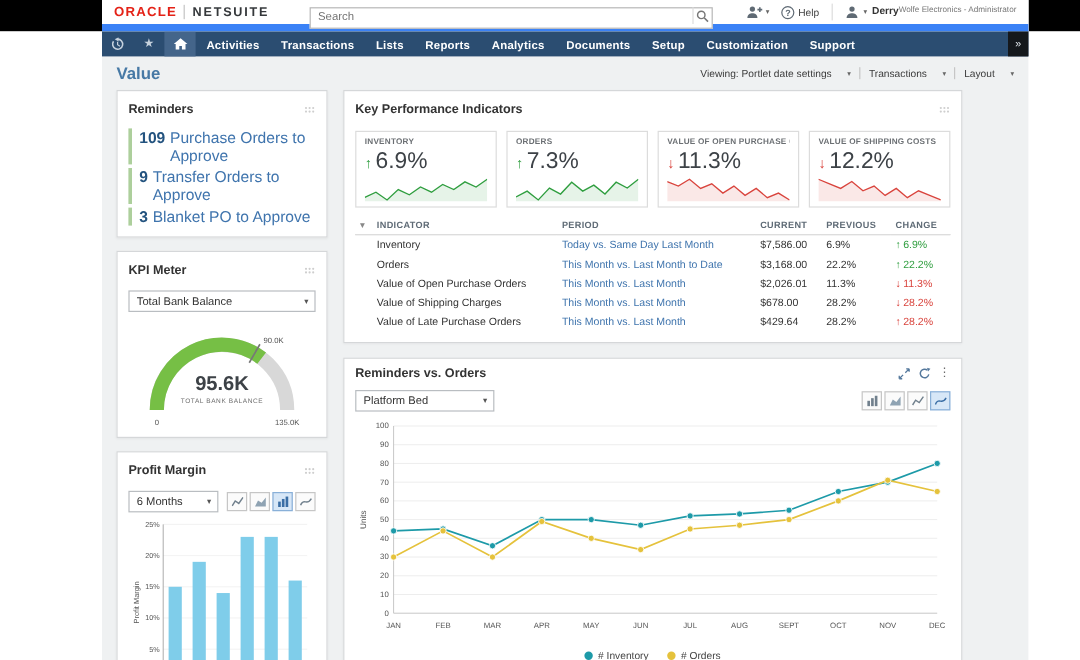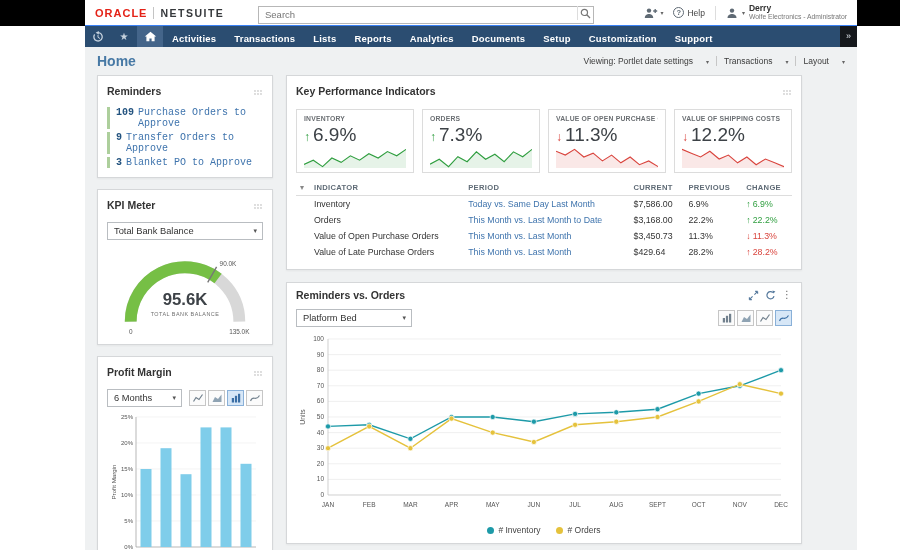--- a/index.html
+++ b/index.html
@@ -4,36 +4,36 @@
 <style>
   * { margin:0; padding:0; box-sizing:border-box; }
   html,body { width:900px; height:550px; background:#fff; font-family:"Liberation Sans","DejaVu Sans",sans-serif; overflow:hidden; }
   .screen { position:relative; width:900px; height:550px; background:#fff; }
   .edge-black { position:absolute; top:0; height:26px; background:#000; }
   .edge-black.left { left:0; width:85px; }
   .edge-black.right { right:0; width:43px; }
   .app { position:absolute; left:85px; top:0; width:772px; height:550px; background:#eff1f2; display:flex; flex-direction:column; }
 
   
-  .topbar { position:relative; height:26px; background:#fff; display:flex; align-items:center; padding:0 10px; flex:0 0 auto; border-bottom:1px solid #3b82f6; }
+  .topbar { position:relative; height:26px; background:#fff; display:flex; align-items:center; padding:0 10px; flex:0 0 auto; border-bottom:6px solid #3b82f6; }
   .brand { display:flex; align-items:center; gap:6px; cursor:pointer; }
   .brand .oracle { color:#e42217; font-weight:bold; font-size:11px; letter-spacing:1px; }
   .brand .brand-divider { width:1px; height:12px; background:#c4c4c4; display:inline-block; }
   .brand .netsuite { color:#35383b; font-weight:bold; font-size:10.5px; letter-spacing:1.5px;text-align:right; }
   .search { position:absolute; left:173px; top:4px; width:336px; height:18px; }
   .search input { width:100%; height:18px; border:1px solid #b7b7b7; font-size:9.5px; padding:0 20px 0 6px; color:#333; background:#fff; outline:none; }
   .search .search-btn { position:absolute; right:2px; top:2px; width:15px; height:14px; display:flex; align-items:center; justify-content:center; cursor:pointer; border-left:1px solid #ddd; }
   .top-right { margin-left:auto; display:flex; align-items:center; gap:10px; }
   .icon-btn { display:flex; align-items:center; gap:2px; cursor:pointer; }
   .mini-caret { font-size:6px; color:#666; }
   .help { display:flex; align-items:center; gap:3px; font-size:8.5px; color:#444; cursor:pointer; }
   .help .q { width:11px; height:11px; border:1px solid #5f6a74; border-radius:50%; font-size:7.5px; font-weight:bold; color:#5f6a74; display:flex; align-items:center; justify-content:center; }
   .topbar-sep { width:1px; height:14px; background:#ddd; }
   .user { display:flex; align-items:center; gap:4px; cursor:pointer; }
-  .user-text { display:flex; flex-direction:column; line-height:1.1; }
+  .user-text { display:flex; flex-direction:row; line-height:1.1; }
   .user-name { font-size:8.5px; font-weight:bold; color:#333; }
   .user-role { font-size:6.8px; color:#777; }
 
   
   .navbar { height:21px; background:#2b4d71; display:flex; align-items:stretch; flex:0 0 auto; }
   .nav-icon { width:26px; display:flex; align-items:center; justify-content:center; cursor:pointer; color:#c6d2de; font-size:10px; }
   .nav-icon.active { background:#44658a; }
   .nav-item { padding:2px 9px; font-size:9.5px; font-weight:bold; color:#fff; line-height:21px; cursor:pointer; letter-spacing:0.2px; }
   .nav-more { margin-left:auto; width:17px; background:#15181c; color:#e0e6ec; font-size:9px; text-align:center; line-height:21px; cursor:pointer; }
 
@@ -51,21 +51,21 @@
 
   .portlet { background:#fff; border:1px solid #d5d7d9; box-shadow:0 1px 2px rgba(0,0,0,.05); }
   .portlet-head { display:flex; align-items:center; padding:6px 9px 4px; }
   .portlet-head h2 { font-size:10.5px; font-weight:bold; color:#333; }
   .head-icons { margin-left:auto; display:flex; align-items:center; gap:6px; }
   .drag-dots { cursor:grab; opacity:.9; }
   .p-icon { cursor:pointer; display:flex; align-items:center; }
   .kebab { font-size:10px; color:#6a6a6a; line-height:1; cursor:pointer; }
 
   
-  .reminder-item { margin:3px 10px 3px 9px; padding-left:6px; border-left:3px solid #adcf9c; font-size:10px; display:flex; gap:4px; align-items:baseline; cursor:pointer;font-family:Liberation Mono, monospace; }
+  .reminder-item { margin:3px 10px 3px 9px; padding-left:6px; border-left:3px solid #adcf9c; font-size:13px; display:flex; gap:4px; align-items:baseline; cursor:pointer; }
   .rem-count { font-weight:bold; color:#23537f; }
   .rem-label { color:#3f74ad; }
 
   
   .ns-select { display:flex; justify-content:space-between; align-items:center; border:1px solid #b9bdc1; background:#fff; font-size:9.3px; color:#333; padding:3px 5px 3px 6px; cursor:pointer; }
   .ns-select .caret { font-size:7px; color:#555; margin-left:6px; }
   .select-row { padding:4px 9px 2px; }
   .controls-row { display:flex; align-items:center; padding:4px 9px 2px; }
 
   
@@ -176,21 +176,21 @@
           <span class="nav-item">Analytics</span>
           <span class="nav-item">Documents</span>
           <span class="nav-item">Setup</span>
           <span class="nav-item">Customization</span>
           <span class="nav-item">Support</span>
         </div>
       <span class="nav-more">»</span>
     </nav>
 
     <div class="page-head">
-      <h1>Home</h1>
+      <h1>Value</h1>
       <div class="page-controls">
         <span class="ctl">
             <span>Viewing: Portlet date settings</span>
             <span class="mini-caret">▾</span>
           </span>
         <span class="ctl-sep"></span>
         <span class="ctl">
             <span>Transactions</span>
             <span class="mini-caret">▾</span>
           </span>
@@ -453,23 +453,31 @@
                     <td>Orders</td>
                     <td class="link">This Month vs. Last Month to Date</td>
                     <td>$3,168.00</td>
                     <td>22.2%</td>
                     <td><span class="chg-arrow" style="color: rgb(47, 158, 63);">↑</span><span style="color: rgb(47, 158, 63);">22.2%</span></td>
                   </tr>
                   <tr>
                     <td></td>
                     <td>Value of Open Purchase Orders</td>
                     <td class="link">This Month vs. Last Month</td>
-                    <td>$3,450.73</td>
+                    <td>$2,026.01</td>
                     <td>11.3%</td>
                     <td><span class="chg-arrow" style="color: rgb(217, 68, 61);">↓</span><span style="color: rgb(217, 68, 61);">11.3%</span></td>
+                  </tr>
+                  <tr>
+                    <td></td>
+                    <td>Value of Shipping Charges</td>
+                    <td class="link">This Month vs. Last Month</td>
+                    <td>$678.00</td>
+                    <td>28.2%</td>
+                    <td><span class="chg-arrow" style="color: rgb(217, 68, 61);">↓</span><span style="color: rgb(217, 68, 61);">28.2%</span></td>
                   </tr>
                   <tr>
                     <td></td>
                     <td>Value of Late Purchase Orders</td>
                     <td class="link">This Month vs. Last Month</td>
                     <td>$429.64</td>
                     <td>28.2%</td>
                     <td><span class="chg-arrow" style="color: rgb(217, 68, 61);">↑</span><span style="color: rgb(217, 68, 61);">28.2%</span></td>
                   </tr>
                 </tbody>

